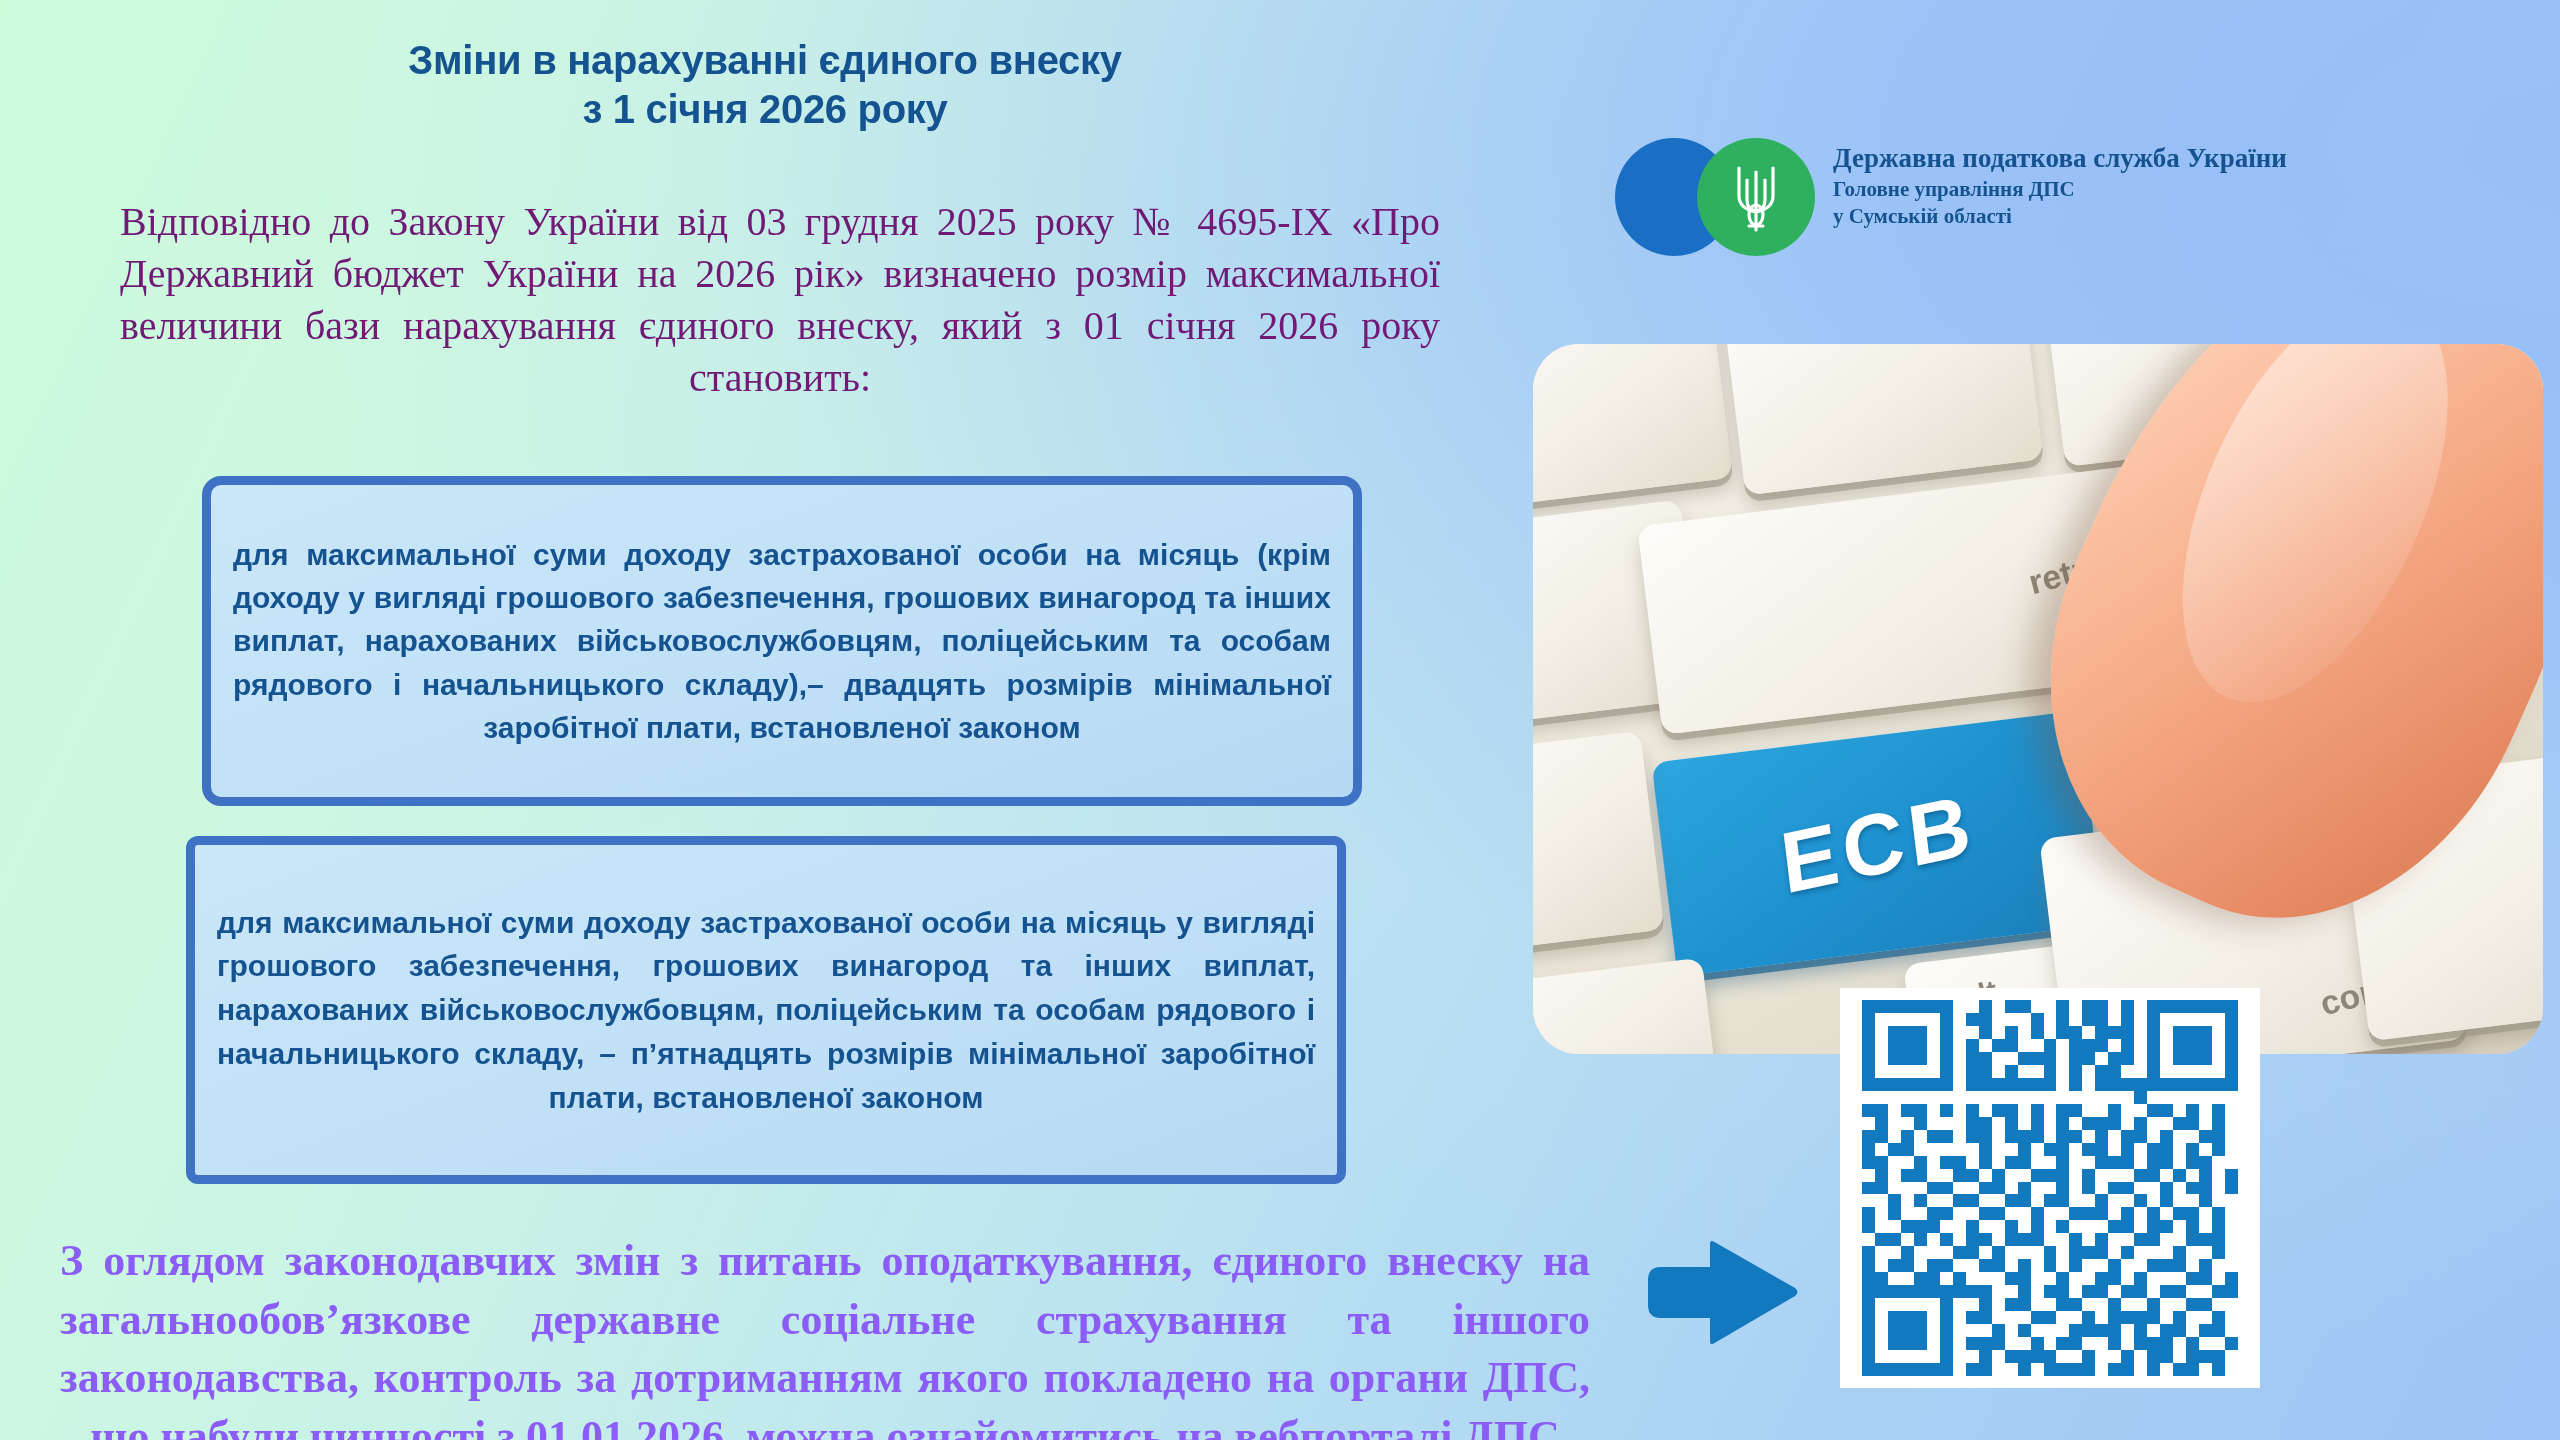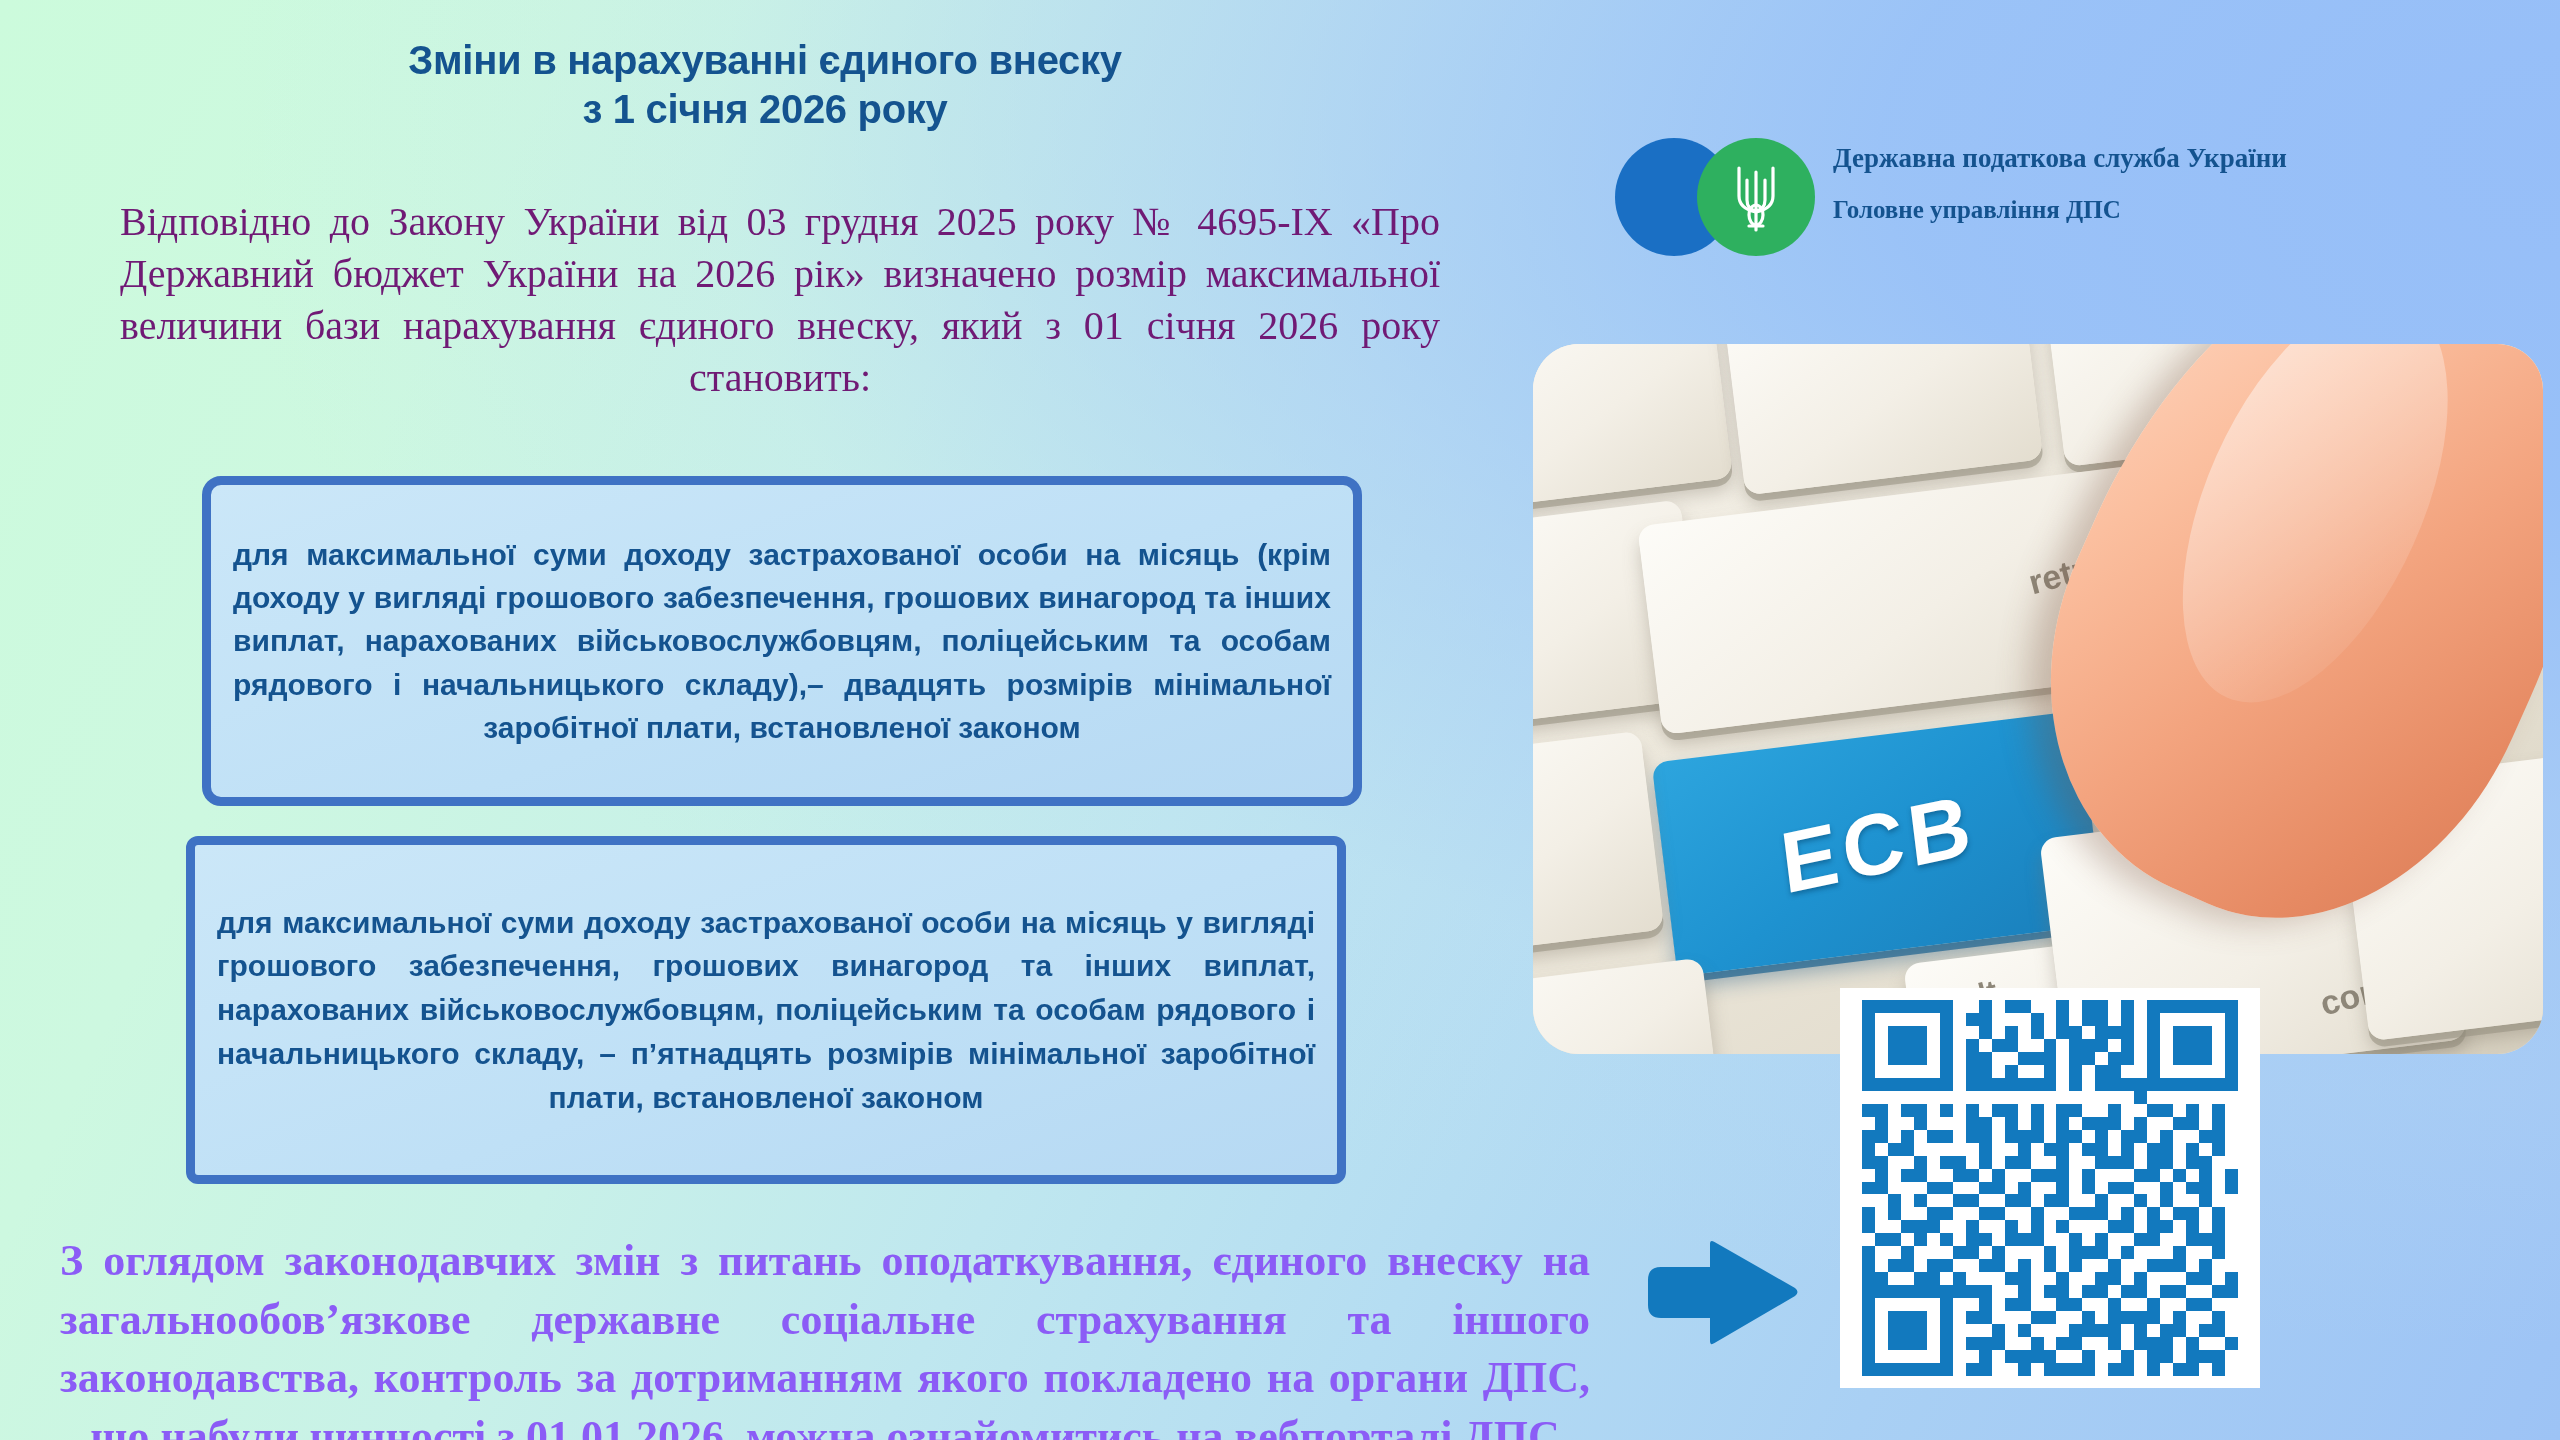--- a/index.html
+++ b/index.html
@@ -76,21 +76,21 @@
 
   
   .logo-block { position:absolute; left:1615px; top:138px; display:flex; align-items:flex-start; }
   .logo-circles { position:relative; width:200px; height:118px; flex:0 0 auto; }
   .circle { position:absolute; top:0; width:118px; height:118px; border-radius:50%; }
   .circle-blue  { left:0;   background:#1a6fc4; }
   .circle-green { left:82px; background:#2eb05f; }
   .circle-green svg { position:absolute; left:50%; top:50%; transform:translate(-50%,-50%); }
   .agency-text { margin-left:18px; padding-top:4px; color:#14538f;font-family:Liberation Serif, serif; }
   .agency-line1 { font-size:27px; font-weight:bold; line-height:1.25; white-space:nowrap; }
-  .agency-sub { margin-top:18px; font-size:25px; font-weight:bold; line-height:1.30; }
+  .agency-sub { margin-top:0; font-size:21px; font-weight:bold; line-height:1.30; }
   .agency-sub span { display:block; white-space:nowrap; }
 
   
   .photo {
     position:absolute; left:1533px; top:344px; width:1010px; height:710px;
     border-radius:46px; overflow:hidden;
     background:#e9e5da;
   }
   .photo-inner { position:absolute; inset:0; }
   .kb-bg {
@@ -174,20 +174,21 @@
           <ellipse cx="28" cy="55" rx="7" ry="10"></ellipse>
           <path d="M21 66 L35 66"></path>
         </g>
       </svg>
     </div>
   </div>
   <div class="agency-text">
     <div class="agency-line1">Державна податкова служба України</div>
     <div class="agency-sub">
       <span>Головне управління ДПС</span>
+      <span>у Сумській області</span>
     </div>
   </div>
 </div>
 
 <div class="photo">
   <div class="photo-inner">
     <div class="kb-bg"></div>
 
     <div class="key" style="left:-70px; top:-30px; width:260px; height:180px; transform:rotate(-7deg);"></div>
     <div class="key" style="left:200px; top:-56px; width:300px; height:190px; transform:rotate(-7deg);"></div>

